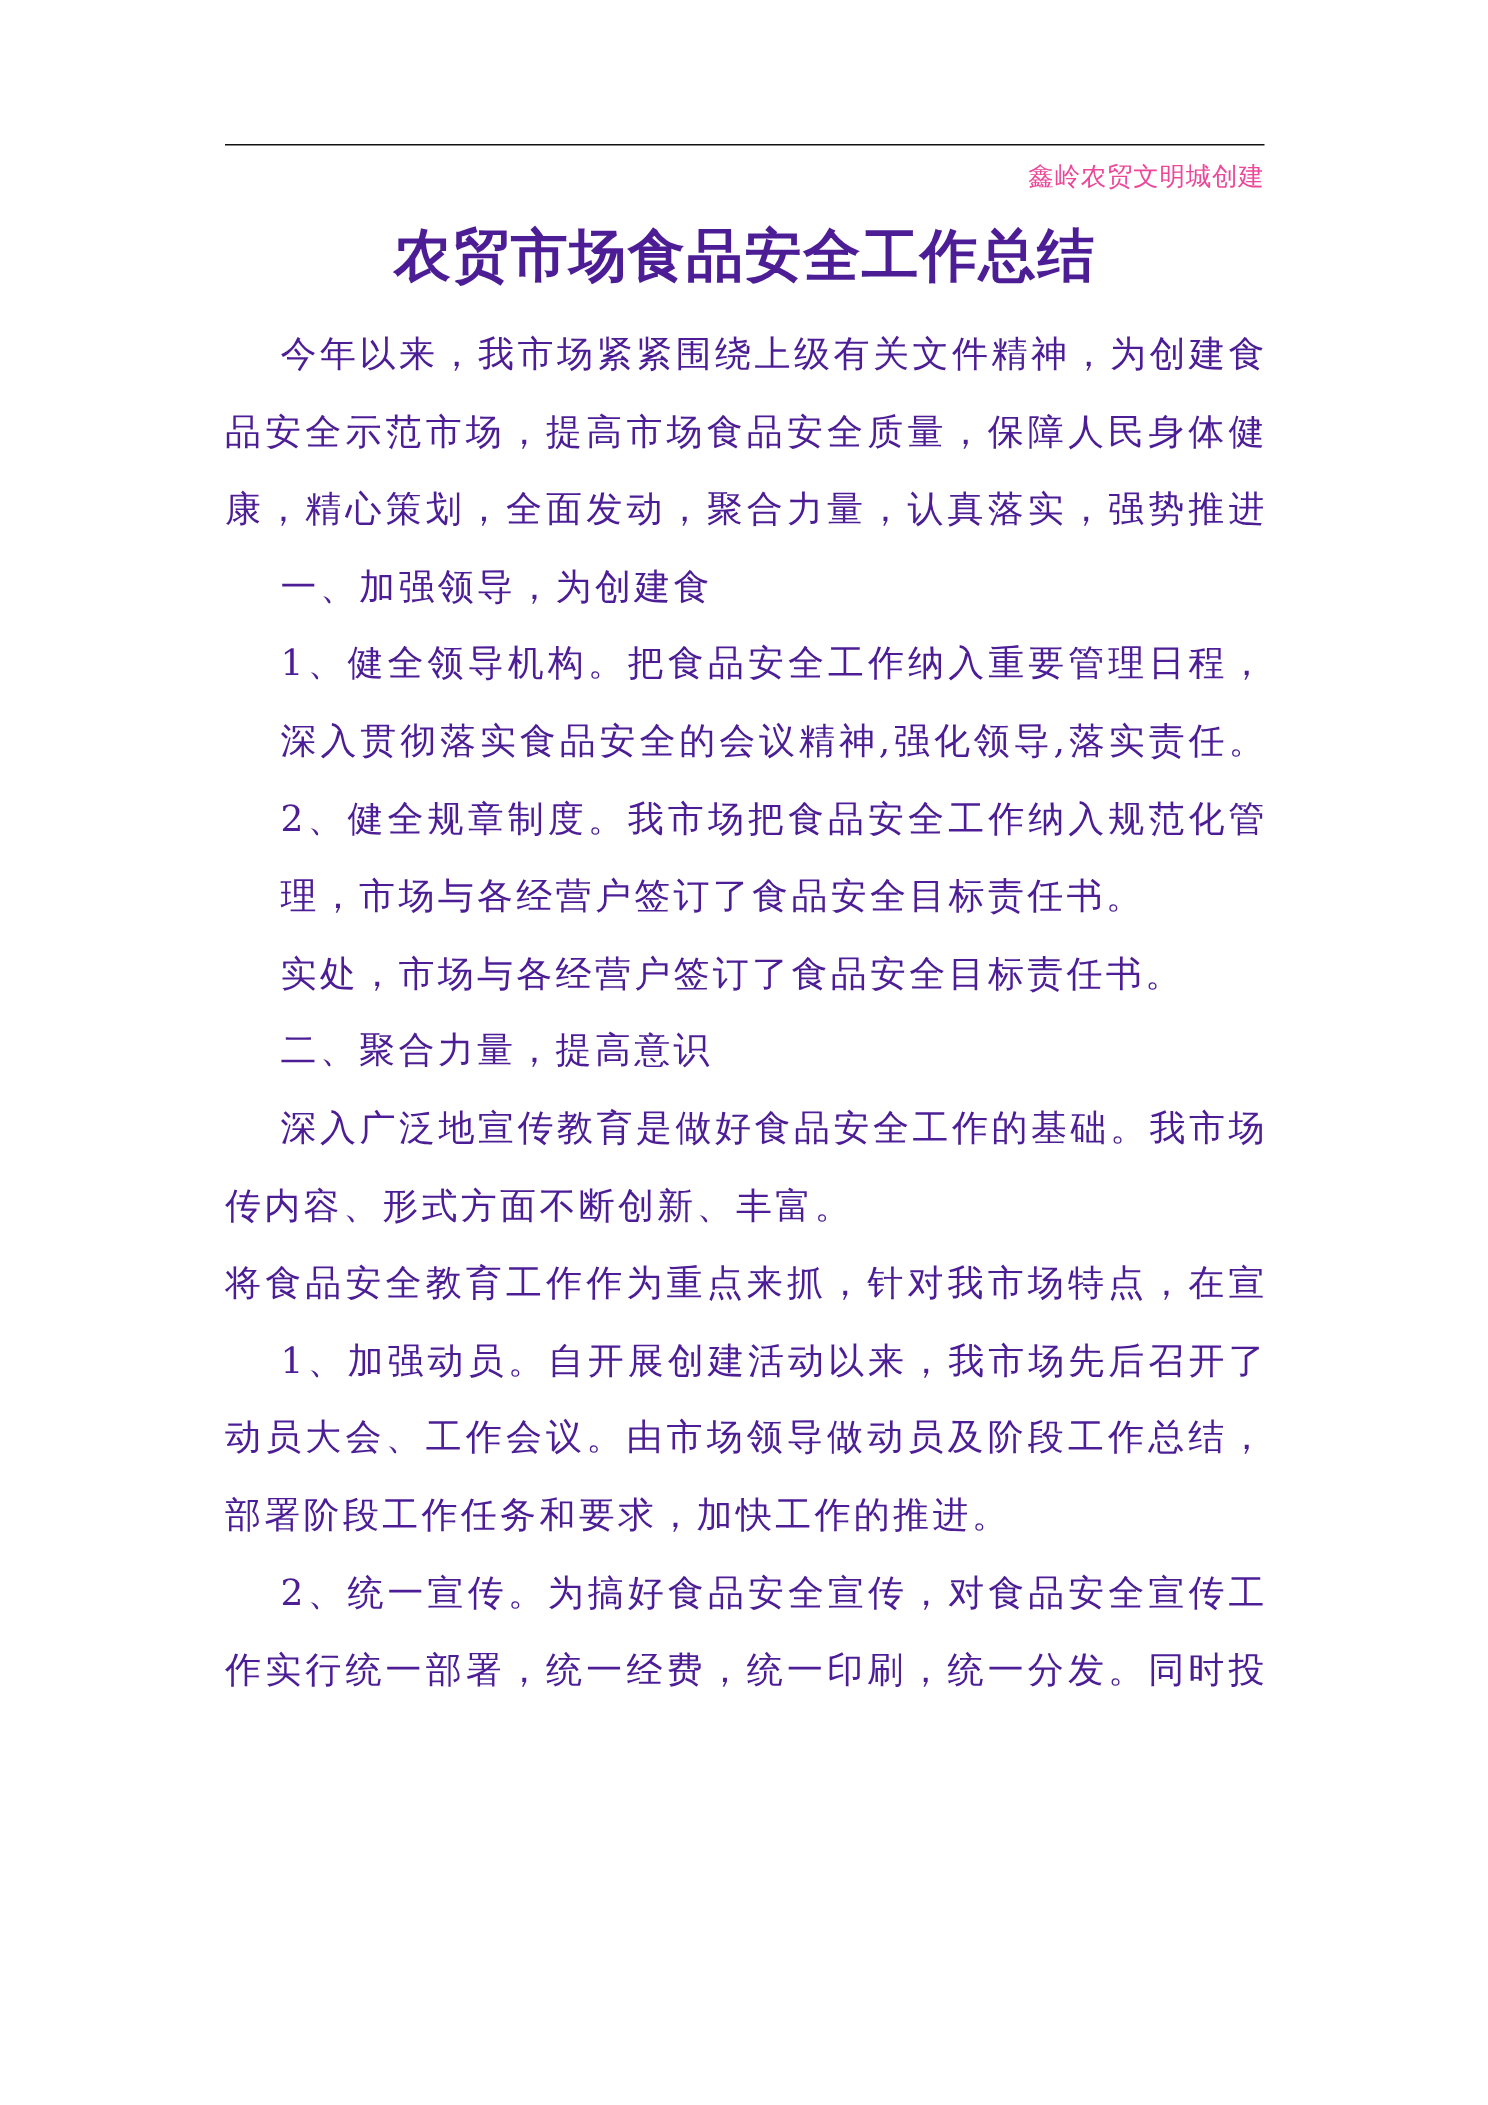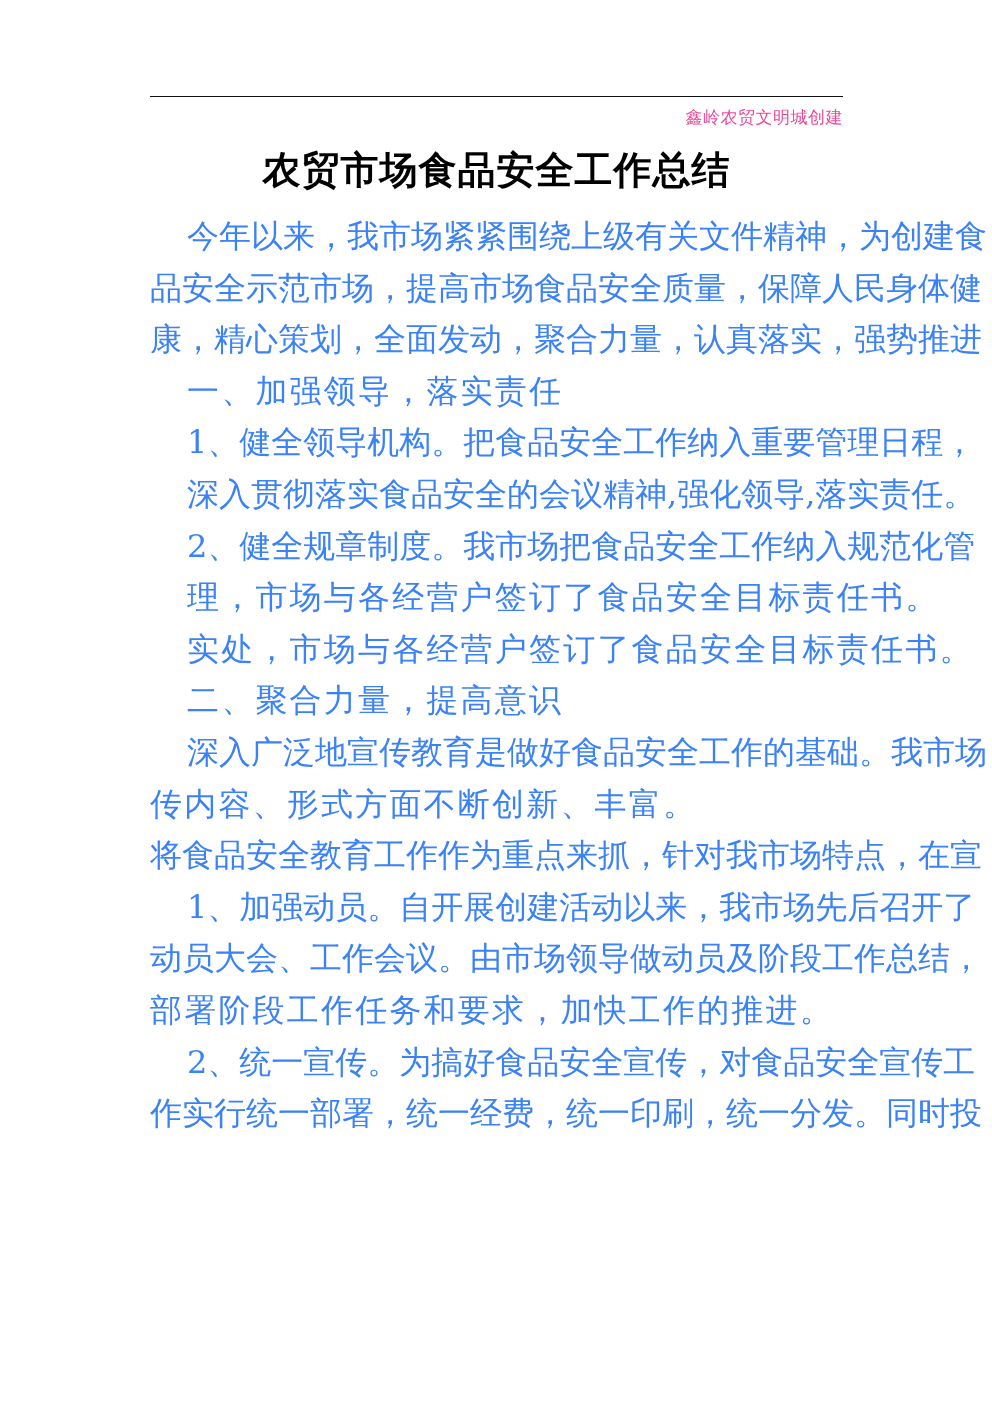--- a/index.html
+++ b/index.html
@@ -35,58 +35,58 @@
   .doc-title {
     position: absolute;
     left: 150px;
     top: 140px;
     width: 693px;
     text-align: center;
     font-family: "DejaVu Sans", "Liberation Sans", sans-serif;
     font-size: 38px;
     font-weight: bold;
     letter-spacing: 1px;
-    color: #000000;
+    color: #4c1d95;
     line-height: 60px;
   }
   .body-text {
     position: absolute;
     left: 150px;
     top: 211px;
     width: 693px;
   }
   .line {
     height: 51.6px;
     line-height: 51.6px;
-    font-size: 32px;
+    font-size: 24px;
     white-space: nowrap;
     text-align: justify;
     text-align-last: justify;
-    color: #3b82f6;
+    color: #4c1d95;
   }
   .line.last {
     text-align-last: left;
     letter-spacing: 2.2px;
   }
   .ind { padding-left: 37px; }
 </style>
 </head>
 <body>
 
 <div class="page-header">
   <span class="hdr-text">鑫岭农贸文明城创建</span>
 </div>
 
 <div class="doc-title">农贸市场食品安全工作总结</div>
 
 <div class="body-text" id="body-text">
   <div class="line ind">今年以来，我市场紧紧围绕上级有关文件精神，为创建食</div>
   <div class="line">品安全示范市场，提高市场食品安全质量，保障人民身体健</div>
   <div class="line">康，精心策划，全面发动，聚合力量，认真落实，强势推进</div>
-  <div class="line ind last">一、加强领导，落实责任</div>
+  <div class="line ind last">一、加强领导，为创建食</div>
   <div class="line ind">1、健全领导机构。把食品安全工作纳入重要管理日程，</div>
   <div class="line ind">深入贯彻落实食品安全的会议精神,强化领导,落实责任。</div>
   <div class="line ind">2、健全规章制度。我市场把食品安全工作纳入规范化管</div>
   <div class="line ind last">理，市场与各经营户签订了食品安全目标责任书。</div>
   <div class="line ind last">实处，市场与各经营户签订了食品安全目标责任书。</div>
   <div class="line ind last">二、聚合力量，提高意识</div>
   <div class="line ind">深入广泛地宣传教育是做好食品安全工作的基础。我市场</div>
   <div class="line last">传内容、形式方面不断创新、丰富。</div>
   <div class="line">将食品安全教育工作作为重点来抓，针对我市场特点，在宣</div>
   <div class="line ind">1、加强动员。自开展创建活动以来，我市场先后召开了</div>

